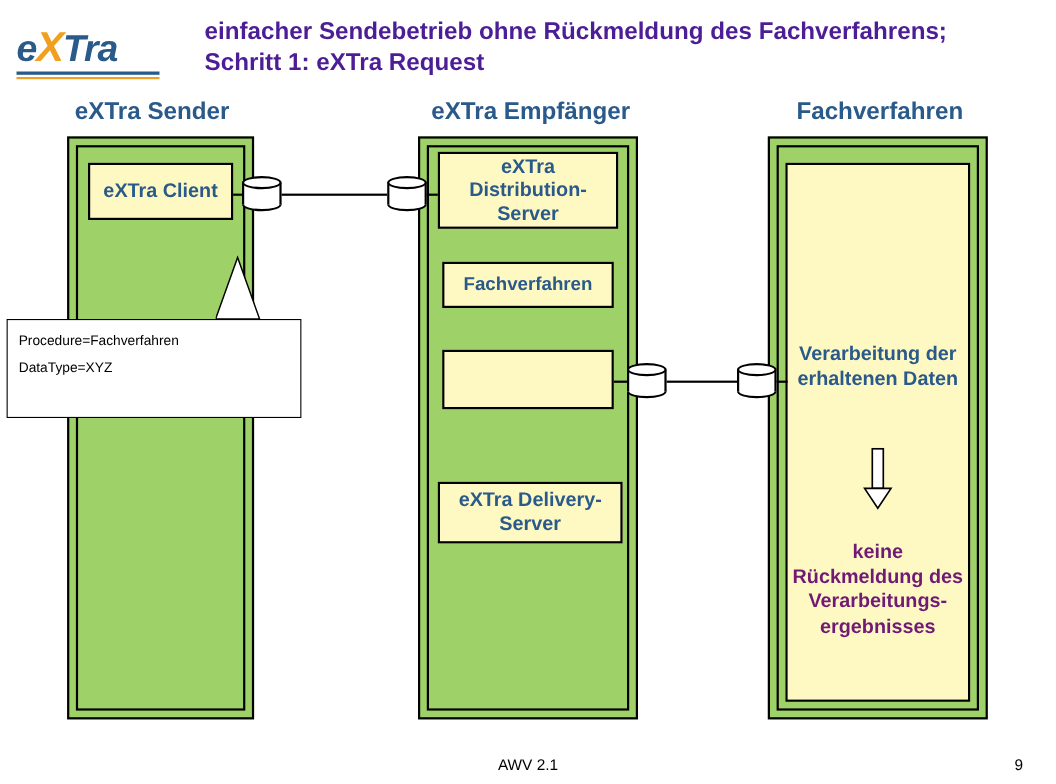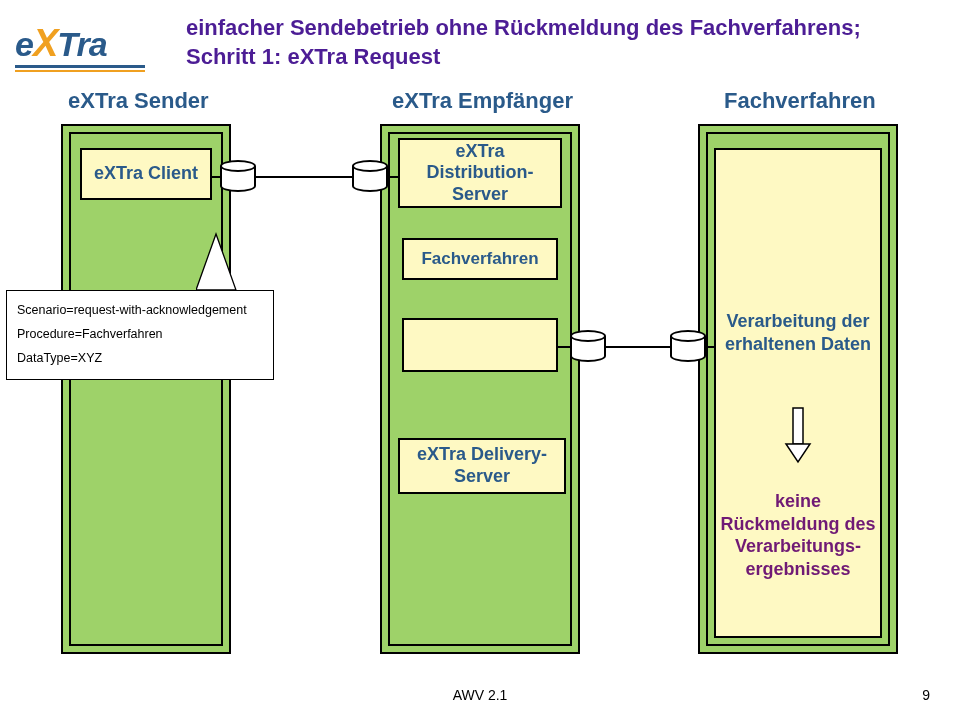--- a/index.html
+++ b/index.html
@@ -234,21 +234,20 @@
 
 <div class="fach-text1">Verarbeitung der erhaltenen Daten</div>
 <div class="fach-text2">keine Rückmeldung des Verarbeitungs-ergebnisses</div>
 
 <svg class="down-arrow" width="28" height="60">
   <rect x="9" y="2" width="10" height="36" fill="#fff" stroke="#000" stroke-width="1.5"></rect>
   <polygon points="2,38 26,38 14,56" fill="#fff" stroke="#000" stroke-width="1.5"></polygon>
 </svg>
 
 <div class="scenario">
-  <div>Scenario=request-with-acknowledgement</div>
   <div>Procedure=Fachverfahren</div>
   <div>DataType=XYZ</div>
 </div>
 
 <svg class="callout">
   <polygon points="0,58 40,58 20,2" fill="#fff" stroke="#000" stroke-width="1.3"></polygon>
 </svg>
 
 <div class="cyl-connect cc1"></div>
 <div class="cyl cyl1">

